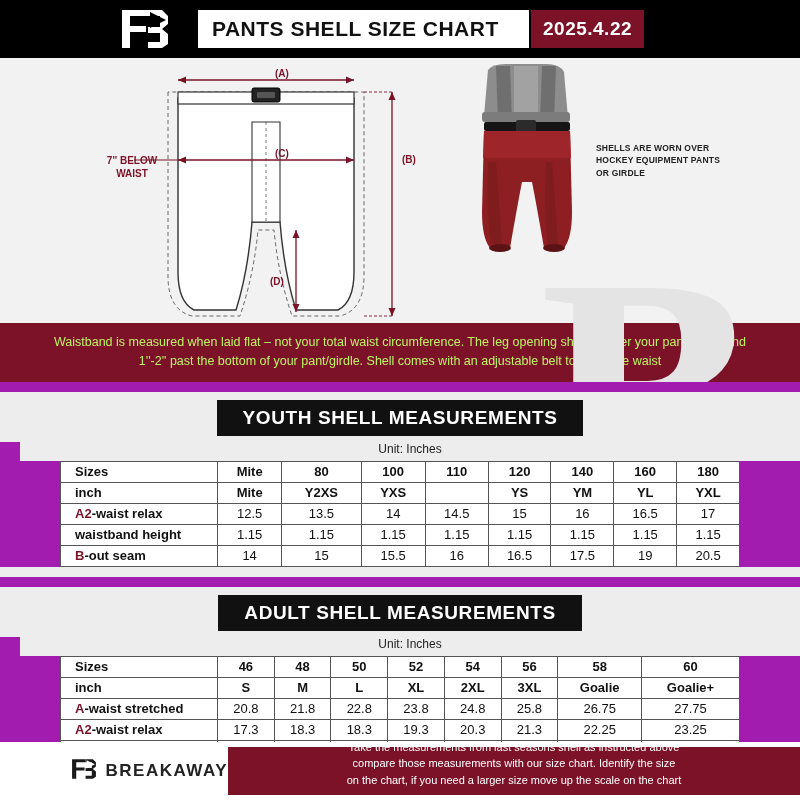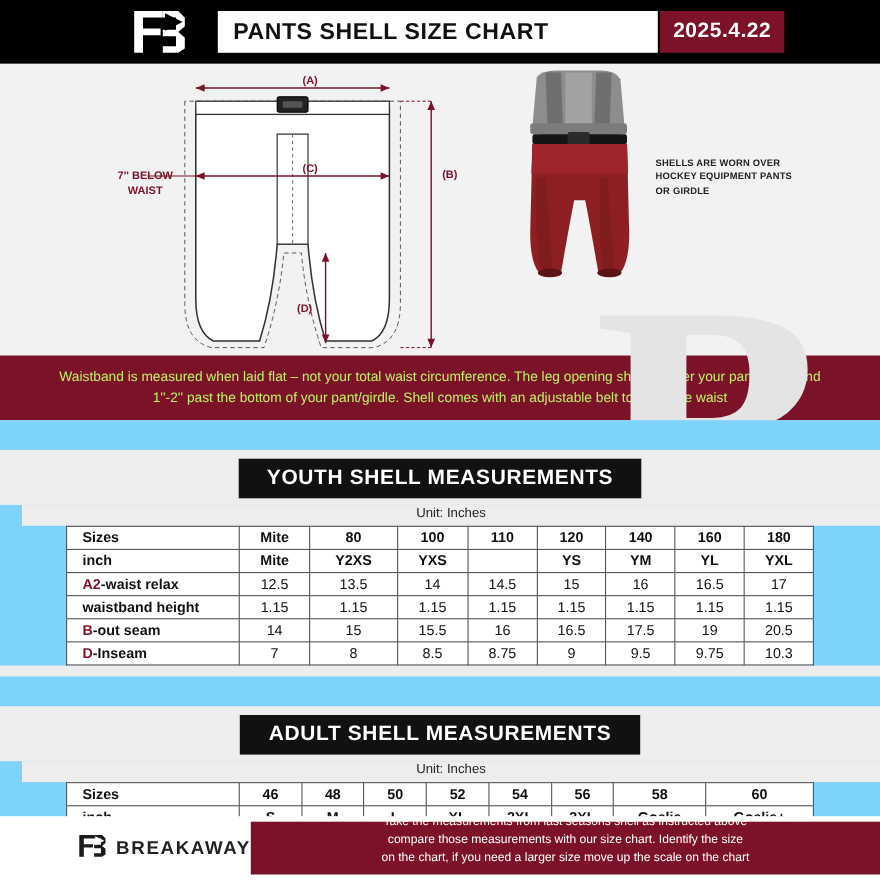--- a/index.html
+++ b/index.html
@@ -33,21 +33,21 @@
   }
   .logo-b svg { display:block; }
   .title-box {
     margin-left: 26px;
     background: #fff;
     color: #111;
     font-size: 21px;
     font-weight: bold;
     letter-spacing: .5px;
     padding: 7px 0 7px 14px;
-    width: 400px;
+    width: 331px;
     box-sizing: border-box;
     display:flex; align-items:center;
   }
   .date-box {
     background: #7b1228;
     color: #fff;
     font-size: 19px;
     font-weight: bold;
     padding: 8px 12px;
     margin-left: 2px;
@@ -107,22 +107,22 @@
     color: #bef264;
     text-align: center;
     font-size: 12.5px;
     line-height: 1.55;
     padding: 10px 52px;
     box-sizing: border-box;
   }
   
   .section {
     position: relative;
-    background: #7dd3fc;
-    padding-top: 27px;
+    background: #a21caf;
+    padding-top: 10px;
   }
   .sec-title-row {
     display:flex;
     justify-content:center;
     background: #ededed;
     padding: 8px 0 6px;
   }
   .sec-title {
     background: #111;
     color: #fff;
@@ -348,31 +348,20 @@
             <td class="rowhead"><span class="mar">B</span>-out seam</td>
             <td>14</td>
             <td>15</td>
             <td>15.5</td>
             <td>16</td>
             <td>16.5</td>
             <td>17.5</td>
             <td>19</td>
             <td>20.5</td>
           </tr>
-          <tr>
-            <td class="rowhead"><span class="mar">D</span>-Inseam</td>
-            <td>7</td>
-            <td>8</td>
-            <td>8.5</td>
-            <td>8.75</td>
-            <td>9</td>
-            <td>9.5</td>
-            <td>9.75</td>
-            <td>10.3</td>
-          </tr>
         </tbody>
       </table>
   </div>
 
   <div class="spacer"></div>
 
   <div class="section">
     <div class="sec-title-row">
       <div class="sec-title">ADULT SHELL MEASUREMENTS</div>
     </div>

